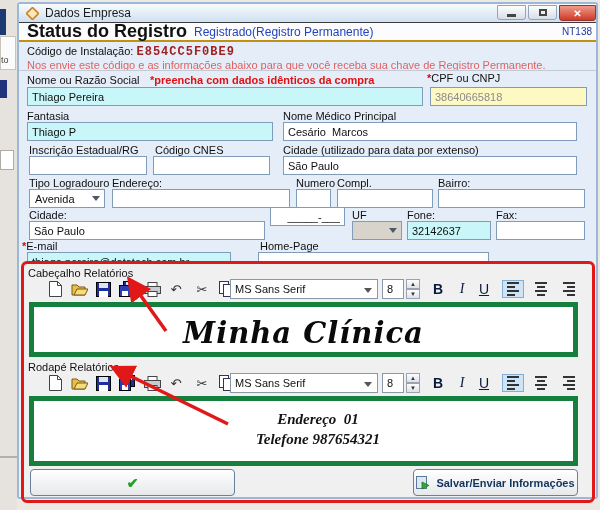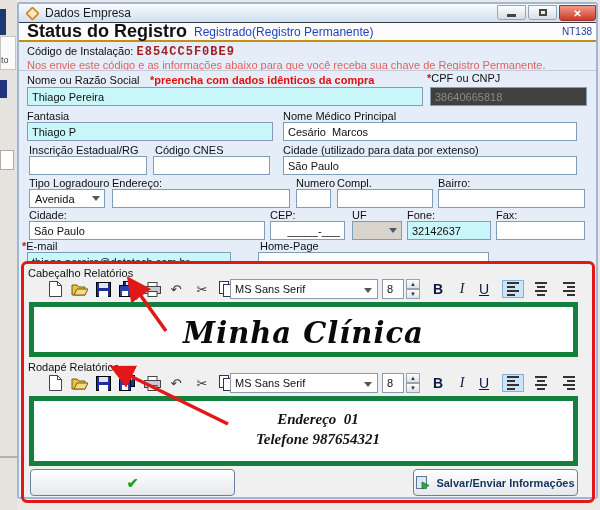--- a/index.html
+++ b/index.html
@@ -45,21 +45,21 @@
   .notice { position:absolute; left:27px; top:59px; font-size:11px; color:#e06262; }
   .divider { position:absolute; left:19px; top:70px; width:577px; border-top:1px solid #c2cad6; }
 
   .lbl { position:absolute; font-size:11px; color:#101010; white-space:nowrap; }
   .req { color:#cc1111; font-weight:bold; }
   .hint-red { position:absolute; font-size:11px; font-weight:bold; color:#dd1111; white-space:nowrap; }
 
   input.fld { position:absolute; height:19px; border:1px solid #7f9db9; background:#fff;
               font-family:"Liberation Sans",sans-serif; font-size:11px; color:#101010; padding:0 4px; }
   input.cyan { background:#c9f7f9; }
-  input.disabled { background:#404040; color:#8a8a8a; }
+  input.disabled { background:#fef9c3; color:#8a8a8a; }
   .combo { position:absolute; height:19px; border:1px solid #7f9db9; background:#fff;
            font-size:11px; color:#101010; display:flex; align-items:center; padding-left:5px; }
   .combo .arr { position:absolute; right:4px; width:0; height:0; border-left:4px solid transparent;
                 border-right:4px solid transparent; border-top:5px solid #4a5a6a; }
   .combo.grey { background:#d8d4cc; }
 
   
   .lower-region { position:absolute; left:19px; top:262px; width:577px; height:235px; background:#f0f0f0; }
   .red-rect { position:absolute; left:21px; top:261px; width:574px; height:242px;
               border:3px solid #e01818; border-radius:6px; z-index:40; pointer-events:none; }
@@ -172,21 +172,21 @@
 <input class="fld" style="left: 296px; top: 189px; width: 35px;" value="">
 <input class="fld" style="left: 337px; top: 189px; width: 96px;" value="">
 <input class="fld" style="left: 438px; top: 189px; width: 147px;" value="">
 
 <span class="lbl" style="left:29px;top:209px">Cidade:</span>
 <span class="lbl" style="left:270px;top:209px">CEP:</span>
 <span class="lbl" style="left:352px;top:209px">UF</span>
 <span class="lbl" style="left:407px;top:209px">Fone:</span>
 <span class="lbl" style="left:496px;top:209px">Fax:</span>
 <input class="fld" style="left: 29px; top: 221px; width: 236px;" value="São Paulo">
-<input class="fld" style="left: 270px; top: 221px; width: 75px; text-align: right;" value="_____-___">
+<input class="fld" style="left: 270px; top: 207px; width: 75px; text-align: right;" value="_____-___">
 <div class="combo grey" style="left:352px;top:221px;width:50px">
   <span></span>
   <span class="arr"></span>
 </div>
 <input class="fld cyan" style="left: 407px; top: 221px; width: 84px;" value="32142637">
 <input class="fld" style="left: 496px; top: 221px; width: 89px;" value="">
 
 <span class="lbl" style="left:22px;top:240px"><span class="req">*</span><span>E-mail</span></span>
 <span class="lbl" style="left:260px;top:240px">Home-Page</span>
 <input class="fld cyan" style="left: 27px; top: 252px; width: 204px;" value="thiago.pereira@datatech.com.br">

